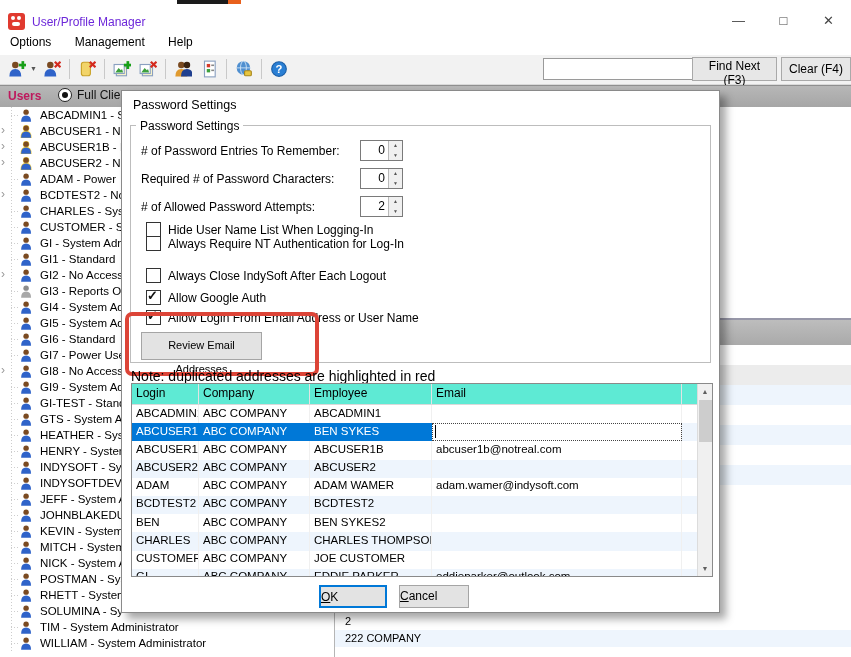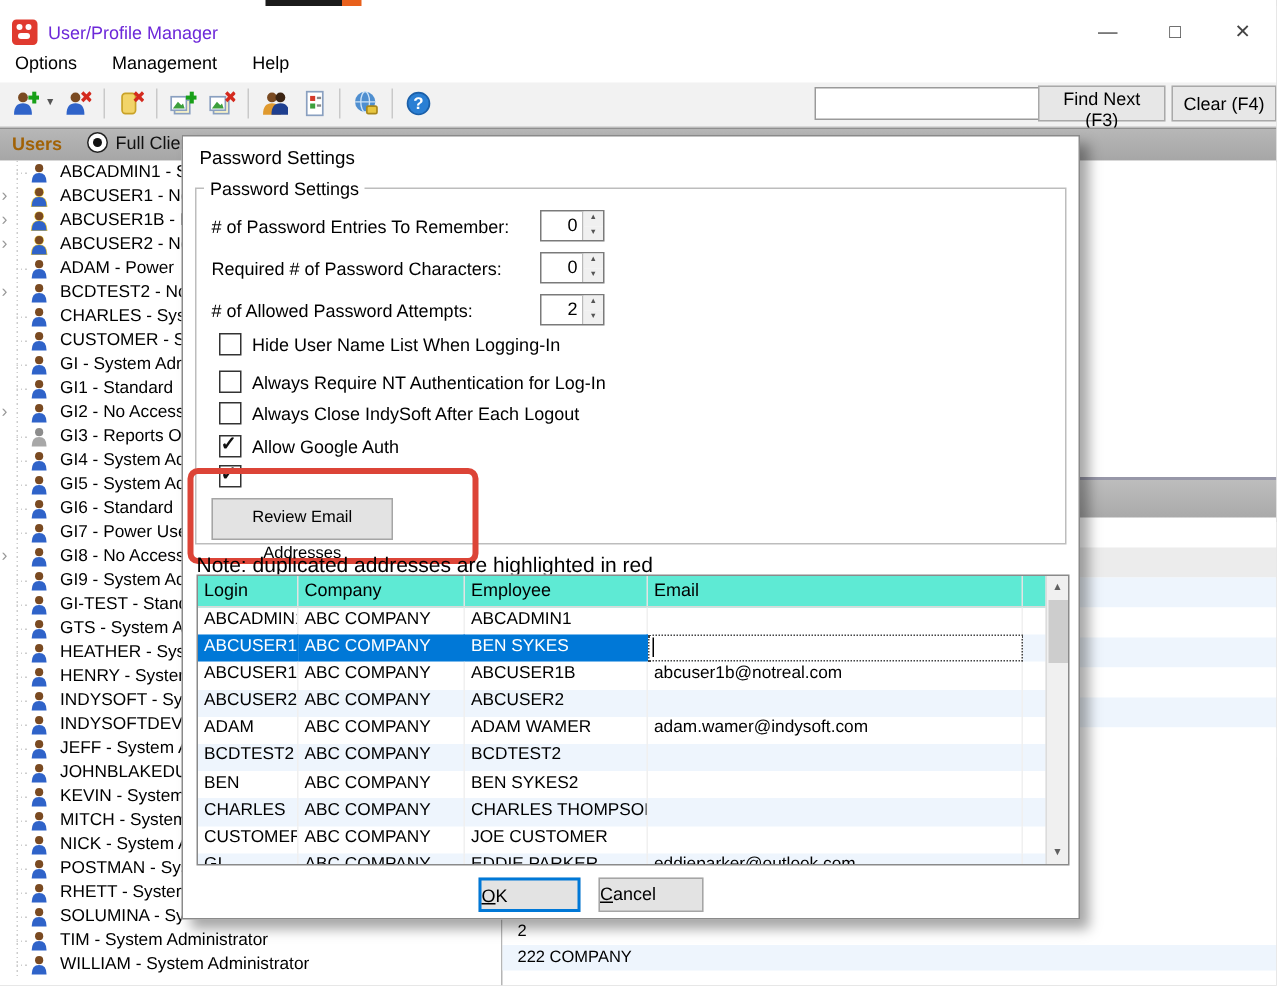--- a/index.html
+++ b/index.html
@@ -19,21 +19,21 @@
   .menu-item{display:inline-block;padding:4px 10px;font-size:12px;cursor:default;}
   
   #toolbar{left:0;top:55px;width:851px;height:29px;background:#f2f2f2;border-bottom:1px solid #d9d9d9;}
   .tbtn{display:inline-flex;align-items:center;justify-content:center;height:24px;min-width:26px;margin-top:2px;vertical-align:top;}
   .tsep{display:inline-block;width:1px;height:20px;background:#c9c9c9;margin:4px 4px 0 4px;vertical-align:top;}
   .tdrop{display:inline-block;font-size:7px;color:#555;margin:10px 2px 0 0;vertical-align:top;}
   #find-input{left:543px;top:58px;width:143px;height:20px;border:1px solid #9a9a9a;background:#fff;font-size:12px;padding:0 3px;}
   .toolbar-button{top:57px;height:24px;background:#e7e7e7;border:1px solid #a9a9a9;font-size:12px;font-family:"Liberation Sans",sans-serif;text-align:center;}
   
   #users-bar{left:0;top:85px;width:851px;height:21px;background:linear-gradient(#b7b7b7,#a6a6a6);border-top:1px solid #8f8f8f;border-bottom:1px solid #8f8f8f;}
-  #users-label{left:8px;top:89px;color:#a16207;font-weight:bold;font-size:12px;}
+  #users-label{left:8px;top:89px;color:#be185d;font-weight:bold;font-size:12px;}
   #radio-fullclient{left:58px;top:88px;display:flex;align-items:center;gap:5px;font-size:12px;color:#111;}
   .radio-outer{width:12px;height:12px;border:1px solid #222;border-radius:50%;background:#fff;position:relative;}
   .radio-outer .dot{position:absolute;left:3px;top:3px;width:6px;height:6px;border-radius:50%;background:#111;}
   
   #sidebar{left:0;top:107px;width:334px;height:550px;background:#fff;overflow:hidden;}
   #tree-guide{left:11px;top:0;width:1px;height:545px;background:repeating-linear-gradient(to bottom,#cdcdcd 0 1px,transparent 1px 3px);}
   .tree-row{position:relative;height:16px;line-height:16px;white-space:nowrap;font-size:11.5px;}
   .tree-row .chev{position:absolute;left:1px;top:0;width:10px;color:#9a9a9a;font-size:12px;line-height:15px;}
   .tree-row .stub{position:absolute;left:11px;top:8px;width:8px;height:1px;background:repeating-linear-gradient(to right,#cdcdcd 0 1px,transparent 1px 3px);}
   .tree-row .p-ic{position:absolute;left:20px;top:1px;width:15px;height:15px;}
@@ -528,38 +528,39 @@
             <div>▲</div>
     <div>▼</div>
           </div>
         </div>
       </div>
     <div id="checkboxes">
         <div class="cb-row" style="top: 131px;">
           <span class="cb-box"></span>
     <span>Hide User Name List When Logging-In</span>
         </div>
-        <div class="cb-row" style="top: 156px;">
+        <div class="cb-row" style="top: 145px;">
           <span class="cb-box"></span>
     <span>Always Require NT Authentication for Log-In</span>
         </div>
         <div class="cb-row" style="top: 177px;">
           <span class="cb-box"></span>
     <span>Always Close IndySoft After Each Logout</span>
         </div>
         <div class="cb-row" style="top: 199px;">
           <span class="cb-box">
             <span class="mark">✓</span>
           </span>
     <span>Allow Google Auth</span>
         </div>
         <div class="cb-row" style="top: 219px;">
           <span class="cb-box">
             <span class="mark">✓</span>
           </span>
+    <span>Allow Login From Email Address or User Name</span>
         </div>
       </div>
     <div class="abs" id="review-btn">Review Email Addresses</div>
     <div class="abs" id="red-annotation"></div>
     <div class="abs" id="note-label">Note: duplicated addresses are highlighted in red</div>
 
     <div class="abs" id="email-table">
       <div class="t-header">
         <div class="hc c-login">Login</div>
         <div class="hc c-company">Company</div>

